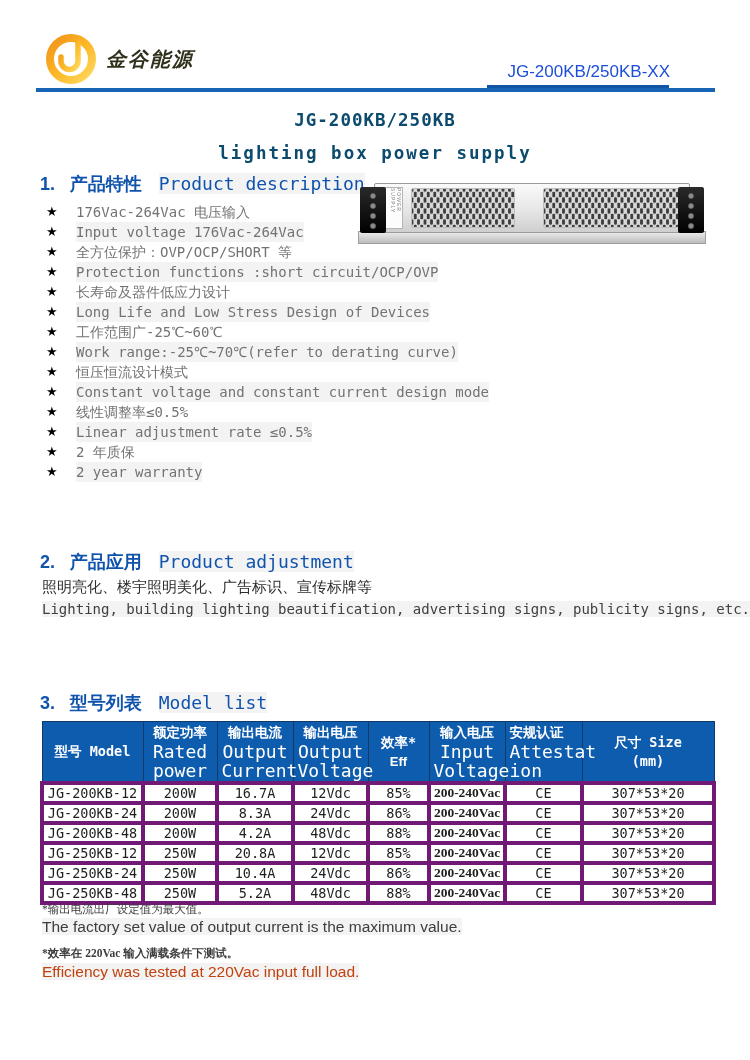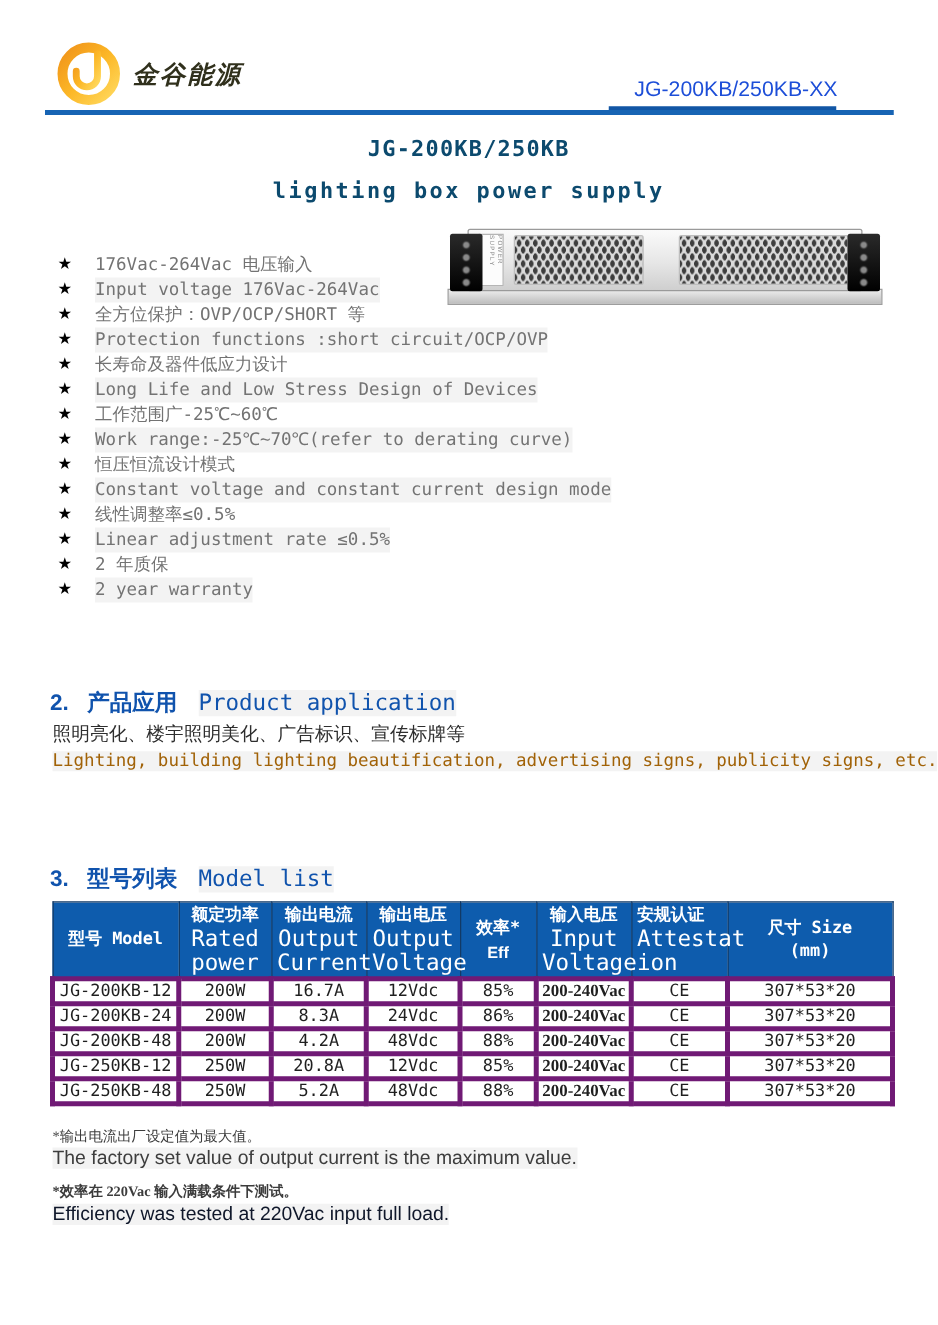--- a/index.html
+++ b/index.html
@@ -55,21 +55,21 @@
   .p-perf { position:absolute; top:4px; bottom:4px; background-color:#dadada;
             background-image:radial-gradient(#3e3e3e 1.5px, rgba(0,0,0,0) 1.9px),
                              radial-gradient(#3e3e3e 1.5px, rgba(0,0,0,0) 1.9px);
             background-size:6.5px 11px, 6.5px 11px; background-position:0 0, 3.25px 5.5px;
             border:1px solid #bdbdbd; border-radius:2px; }
   .p-perf.one { left:36px; width:104px; }
   .p-perf.two { left:168px; width:136px; }
 
   
   .app-zh { position:absolute; left:42px; top:562px; font-size:15px; color:#2e2e2e; }
-  .app-en { position:absolute; left:42px; top:585px; font-size:14px; color:#a16207; }
+  .app-en { position:absolute; left:42px; top:585px; font-size:14px; color:#404040; }
 
   
   .model-table { position:absolute; left:40px; top:705px; width:672px; border-collapse:collapse;
                  table-layout:fixed; }
   .model-table th { background:#0e5cad; color:#fff; border:1px solid #123a66;
                     font-weight:normal; vertical-align:middle; padding:1px 4px; }
   .model-table .hz { font-weight:bold; font-size:13.5px; line-height:19px; }
   .model-table .he { font-size:18px; line-height:19px; }
   .model-table .heb { font-weight:bold; font-size:13px; line-height:19px;
                       font-family:Liberation Sans, sans-serif; }
@@ -78,21 +78,21 @@
                     font-size:13.5px; color:#1f1f1f; padding:0 2px; }
   .model-table td.vin { font-family:"Liberation Serif", serif; font-weight:bold; font-size:13.5px; }
 
   
   .fn-zh1 { position:absolute; left:42px; top:886px; font-size:11.5px; font-weight:normal;
             color:#3c3c3c; font-family:"Liberation Serif", serif; }
   .fn-en1 { position:absolute; left:42px; top:902px; font-size:15.5px; color:#3d3d3d;
             font-family:"Liberation Sans", sans-serif; }
   .fn-zh2 { position:absolute; left:42px; top:930px; font-size:11.5px; font-weight:bold;
             color:#3c3c3c; font-family:"Liberation Serif", serif; }
-  .fn-en2 { position:absolute; left:42px; top:947px; font-size:15.5px; color:#0f172a;
+  .fn-en2 { position:absolute; left:42px; top:947px; font-size:15.5px; color:#c2410c;
             font-family:"Liberation Sans", sans-serif; }
 </style>
 </head>
 <body>
 
 <div class="page">
 
   <div class="logo-wrap">
     <svg width="54" height="54" viewBox="0 0 54 54">
       <defs>
@@ -109,20 +109,25 @@
   </div>
   <div class="model-code">JG-200KB/250KB-XX</div>
   <div class="rule-thick"></div>
   <div class="rule-thin"></div>
 
   <div class="title-block">
     <div class="title-line1">JG-200KB/250KB</div>
     <div class="title-line2">lighting box power supply</div>
   </div>
 
+  <div class="sec sec1">
+    <span class="sec-num">1.</span>
+    <span class="sec-zh">产品特性</span>
+    <span class="sec-en hl">Product description</span>
+  </div>
 
   <ul class="features">
     <li>
         <span class="star">★</span>
         <span class="ftext">176Vac-264Vac 电压输入</span>
       </li>
     <li>
         <span class="star">★</span>
         <span class="ftext hl">Input voltage 176Vac-264Vac</span>
       </li>
@@ -185,21 +190,21 @@
       <div class="p-perf one"></div>
       <div class="p-perf two"></div>
     </div>
     <div class="p-term tleft"></div>
     <div class="p-term tright"></div>
   </div>
 
   <div class="sec sec2">
     <span class="sec-num">2.</span>
     <span class="sec-zh">产品应用</span>
-    <span class="sec-en hl">Product application</span>
+    <span class="sec-en hl">Product adjustment</span>
   </div>
   <div class="app-zh">照明亮化、楼宇照明美化、广告标识、宣传标牌等</div>
   <div class="app-en hl">Lighting, building lighting beautification, advertising signs, publicity signs, etc.</div>
 
   <div class="sec sec3">
     <span class="sec-num">3.</span>
     <span class="sec-zh">型号列表</span>
     <span class="sec-en hl">Model list</span>
   </div>
 
@@ -289,20 +294,30 @@
         <td>JG-250KB-12</td>
           <td>250W</td>
           <td>20.8A</td>
           <td>12Vdc</td>
           <td>85%</td>
           <td class="vin">200-240Vac</td>
           <td>CE</td>
           <td>307*53*20</td>
       </tr>
       <tr>
+        <td>JG-250KB-24</td>
+          <td>250W</td>
+          <td>10.4A</td>
+          <td>24Vdc</td>
+          <td>86%</td>
+          <td class="vin">200-240Vac</td>
+          <td>CE</td>
+          <td>307*53*20</td>
+      </tr>
+      <tr>
         <td>JG-250KB-48</td>
           <td>250W</td>
           <td>5.2A</td>
           <td>48Vdc</td>
           <td>88%</td>
           <td class="vin">200-240Vac</td>
           <td>CE</td>
           <td>307*53*20</td>
       </tr>
     </tbody>

